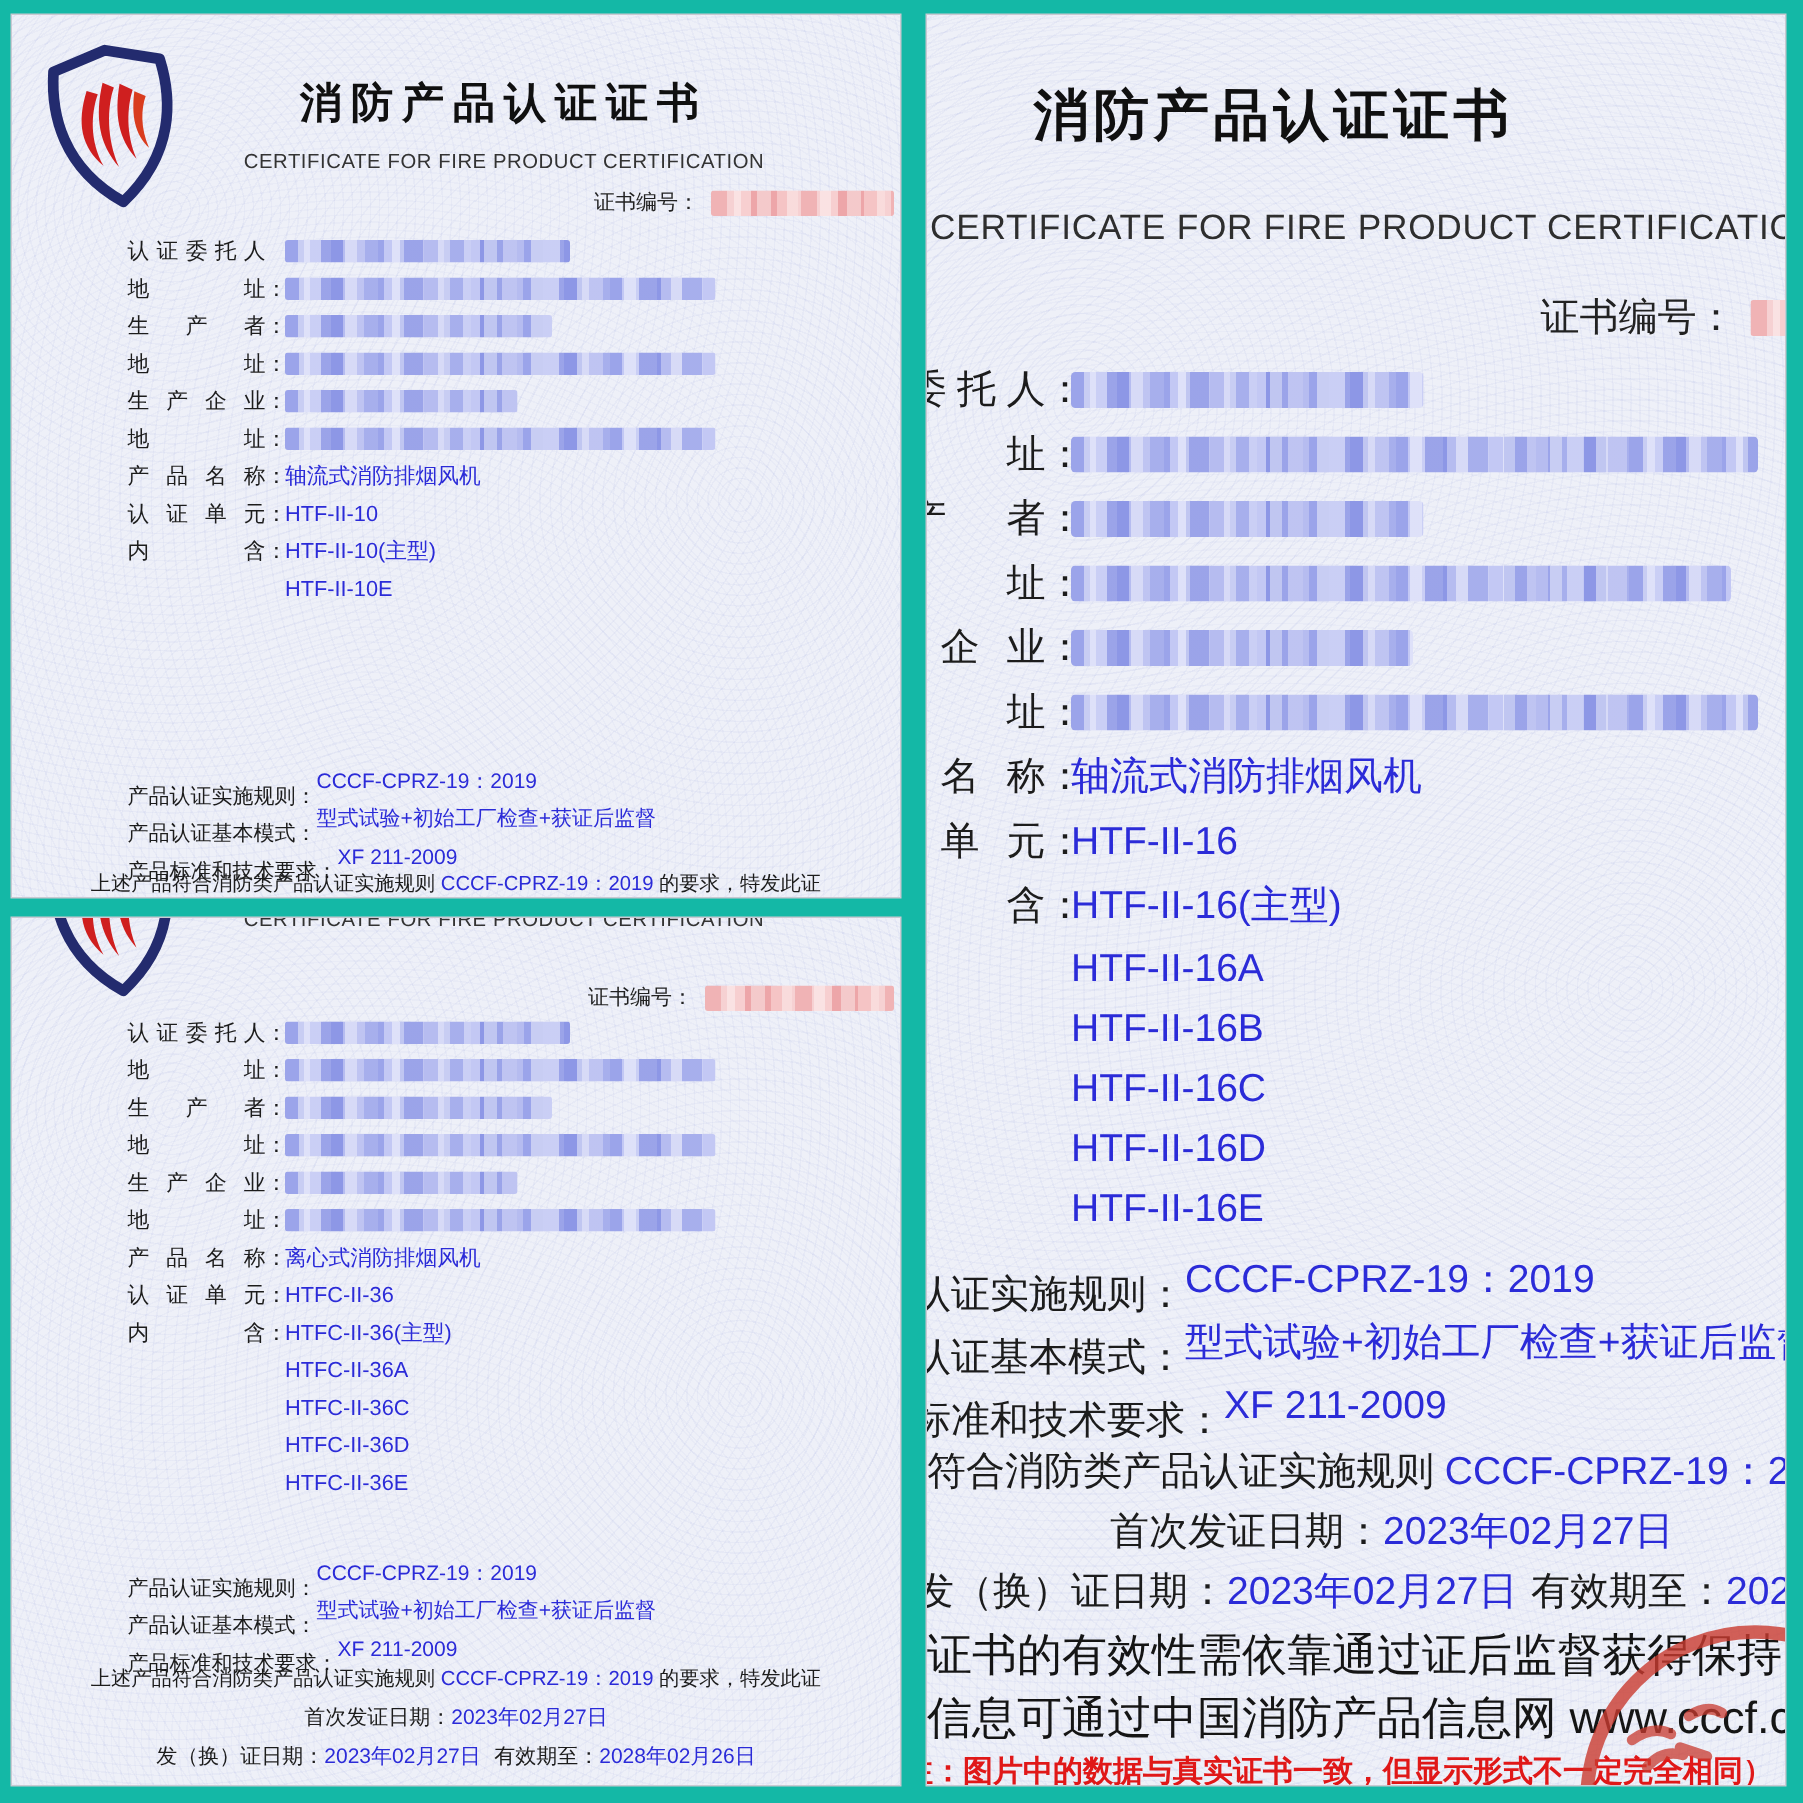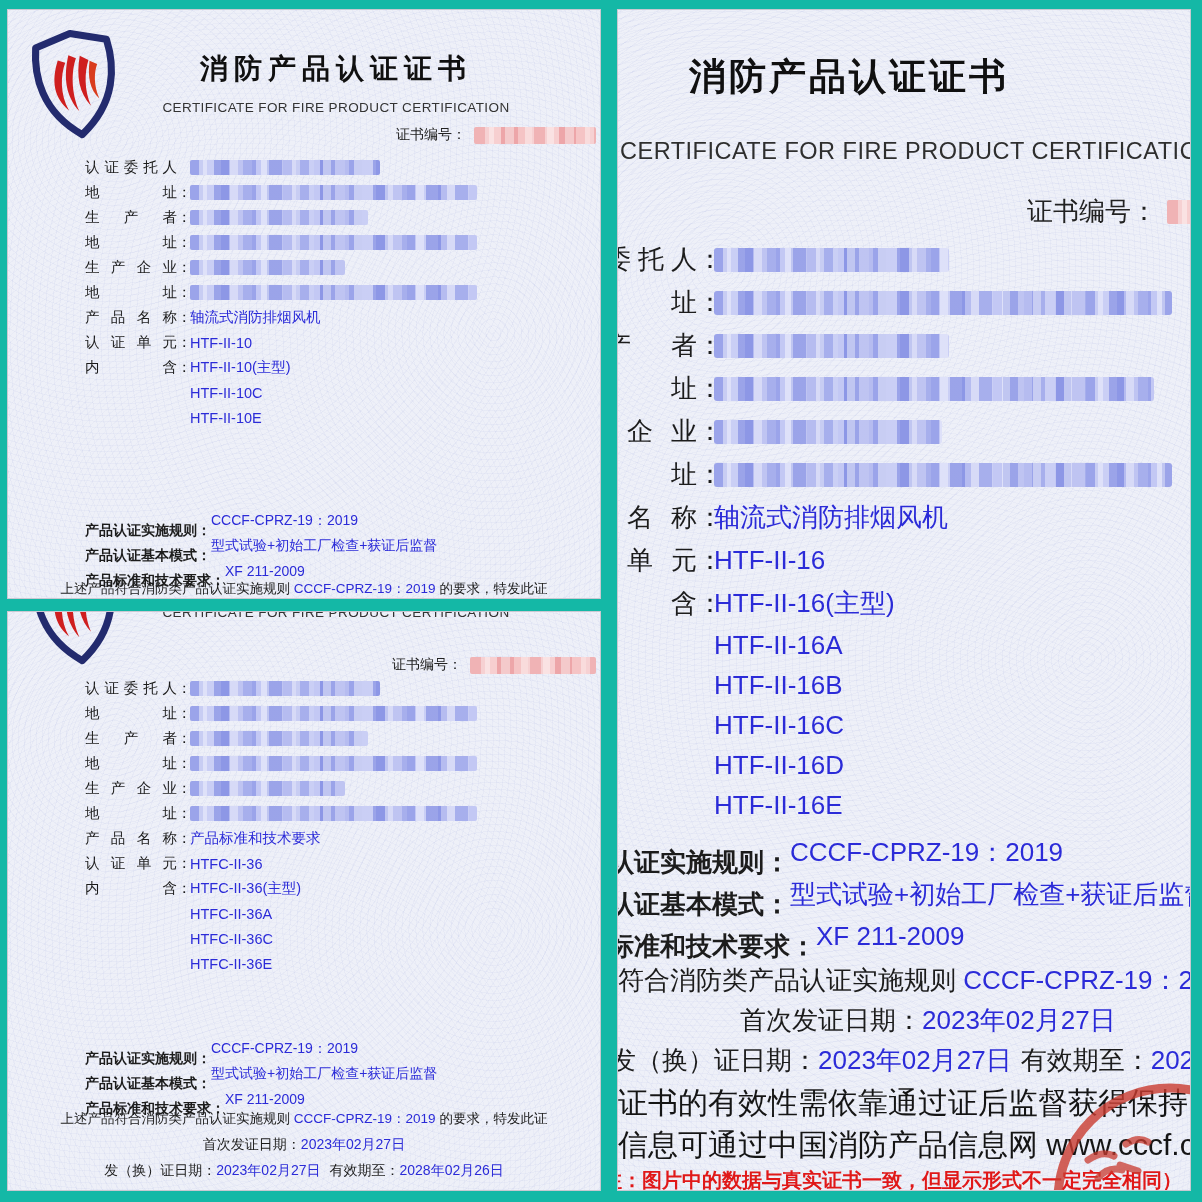--- a/index.html
+++ b/index.html
@@ -46,21 +46,21 @@
       repeating-linear-gradient(90deg, rgba(255,255,255,0) 0 11px, rgba(255,255,255,.4) 11px 20px),
       repeating-linear-gradient(90deg,#f0b3b5 0 15px,#f7cfd0 15px 27px,#eda6a9 27px 44px,#f5c4c5 44px 58px);}
   .l .blur{height:15px;}
   .l .redact-pink{width:122px;height:17px;}
 
   .specs{position:absolute;left:77px;right:6px;}
   #p-tl .specs{top:498px;}
   #p-bl .specs{top:424px;}
   .srow{display:flex;align-items:center;white-space:nowrap;}
   .l .srow{height:25px;font-size:14px;}
-  .slbl{color:#1c1c1c;font-weight:700;margin-top:20px;}
+  .slbl{color:#1c1c1c;font-weight:400;margin-top:20px;}
 
   .footerline{position:absolute;left:10px;right:10px;text-align:center;font-size:13.5px;white-space:nowrap;color:#1c1c1c;}
   #p-tl .footerline{top:570px;}
   #p-bl .footerline{top:498px;}
   .dateline{position:absolute;left:10px;right:10px;text-align:center;font-size:14px;white-space:nowrap;color:#1c1c1c;}
   #p-bl .date1{top:524px;}
   #p-bl .date2{top:550px;}
   .blue{color:#2b2bd8;}
   .gap-l{margin-left:9px;}
 
@@ -150,25 +150,20 @@
           <span class="val">HTF-II-10</span>
         </div>
         <div class="frow">
           <span class="lbl">内含</span>
           <span class="colon">：</span>
           <span class="val">HTF-II-10(主型)</span>
         </div>
         <div class="frow">
           <span class="lbl"></span>
           <span class="colon"></span>
-          <span class="val">HTF-II-10C</span>
-        </div>
-        <div class="frow">
-          <span class="lbl"></span>
-          <span class="colon"></span>
           <span class="val">HTF-II-10E</span>
         </div>
       </div>
     <div class="specs" id="s-tl">
         <div class="srow">
           <span class="slbl">产品认证实施规则：</span>
           <span class="val">CCCF-CPRZ-19：2019</span>
         </div>
         <div class="srow">
           <span class="slbl">产品认证基本模式：</span>
@@ -225,41 +220,46 @@
           <span class="blur redact-blue" style="width:155px"></span>
         </div>
         <div class="frow">
           <span class="lbl">地址</span>
           <span class="colon">：</span>
           <span class="blur redact-blue" style="width:287px"></span>
         </div>
         <div class="frow">
           <span class="lbl">产品名称</span>
           <span class="colon">：</span>
-          <span class="val">产品标准和技术要求</span>
+          <span class="val">离心式消防排烟风机</span>
         </div>
         <div class="frow">
           <span class="lbl">认证单元</span>
           <span class="colon">：</span>
           <span class="val">HTFC-II-36</span>
         </div>
         <div class="frow">
           <span class="lbl">内含</span>
           <span class="colon">：</span>
           <span class="val">HTFC-II-36(主型)</span>
         </div>
         <div class="frow">
           <span class="lbl"></span>
           <span class="colon"></span>
           <span class="val">HTFC-II-36A</span>
         </div>
         <div class="frow">
           <span class="lbl"></span>
           <span class="colon"></span>
           <span class="val">HTFC-II-36C</span>
+        </div>
+        <div class="frow">
+          <span class="lbl"></span>
+          <span class="colon"></span>
+          <span class="val">HTFC-II-36D</span>
         </div>
         <div class="frow">
           <span class="lbl"></span>
           <span class="colon"></span>
           <span class="val">HTFC-II-36E</span>
         </div>
       </div>
     <div class="specs" id="s-bl">
         <div class="srow">
           <span class="slbl">产品认证实施规则：</span>

